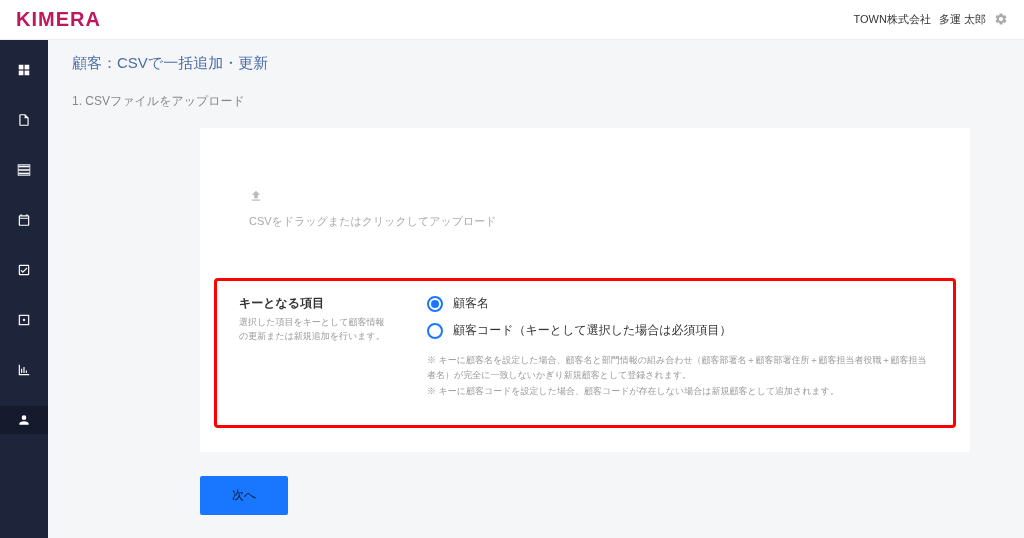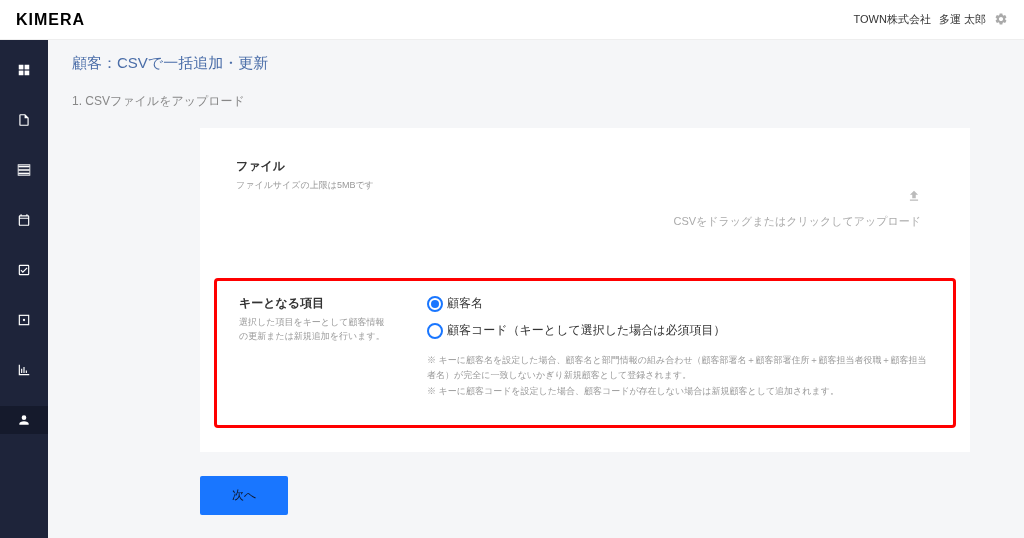--- a/index.html
+++ b/index.html
@@ -1,45 +1,45 @@
 <!DOCTYPE html>
 <html><head>
   <meta charset="utf-8">
   <style>
     * { margin: 0; padding: 0; box-sizing: border-box; }
     body { font-family: -apple-system, BlinkMacSystemFont, "Segoe UI", sans-serif; background: #f5f6f8; width: 1024px; height: 538px; overflow: hidden; }
     
     .topbar { background: #fff; height: 40px; display: flex; align-items: center; justify-content: space-between; padding: 0 16px; border-bottom: 1px solid #eee; }
-    .logo { font-weight: 800; font-size: 16px; letter-spacing: 1px; color: #000000; }
+    .logo { font-weight: 800; font-size: 20px; letter-spacing: 1px; color: #be185d; }
     .top-right { display: flex; align-items: center; gap: 8px; font-size: 11px; color: #333; }
     .gear-icon { color: #aaa; }
     
     .layout { display: flex; height: calc(538px - 40px); }
     .sidebar { width: 48px; background: #1e243a; display: flex; flex-direction: column; align-items: center; padding-top: 16px; gap: 22px; }
     .sidebar-item { width: 100%; height: 28px; display: flex; align-items: center; justify-content: center; color: #fff; font-size: 14px; cursor: pointer; }
     .sidebar-item.active { background: #151a2c; }
     
     .main { flex: 1; padding: 14px 0 0 24px; overflow-y: auto; }
     .page-title { color: #4a6da8; font-size: 15px; font-weight: 400; margin-bottom: 20px; }
     .page-subtitle { color: #888; font-size: 12px; margin-bottom: 18px; }
     
     .card { background: #fff; width: 770px; margin-left: 128px; padding: 30px 36px 24px 36px; position: relative; }
     .form-row { display: flex; gap: 36px; margin-bottom: 28px; }
     .form-label-col { width: 152px; }
     .form-label { font-size: 12px; font-weight: 600; color: #333; margin-bottom: 4px; }
     .form-help { font-size: 9px; color: #999; line-height: 1.5; }
     .form-control-col { flex: 1; }
     
-    .upload-box { border: 1px solid transparent; text-align: right; padding: 30px 12px 20px; color: #aaa; font-size: 11px; }
+    .upload-box { border: 1px solid transparent; text-align: left; padding: 30px 12px 20px; color: #aaa; font-size: 11px; }
     .upload-icon { display: block; margin: 0 auto 8px; font-size: 14px; color: #bbb; }
     
     .highlight { border: 3px solid #ff0000; border-radius: 4px; padding: 14px 22px; margin: 0 -22px 0 -22px; }
     
     .radio-group { display: flex; flex-direction: column; gap: 10px; margin-bottom: 14px; }
-    .radio-option { display: flex; align-items: center; gap: 4px; font-size: 12px; color: #333; cursor: pointer; }
+    .radio-option { display: flex; align-items: center; gap: 10px; font-size: 12px; color: #333; cursor: pointer; }
     .radio-circle { width: 16px; height: 16px; border: 2px solid #1976ff; border-radius: 50%; display: flex; align-items: center; justify-content: center; flex-shrink: 0; }
     .radio-circle.selected::after { content: ""; width: 8px; height: 8px; background: #1976ff; border-radius: 50%; }
     
     .note { font-size: 9px; color: #999; line-height: 1.7; }
     
     .btn-primary { background: #1976ff; color: #0f172a; border: none; padding: 11px 32px; font-size: 12px; cursor: pointer; margin: 24px 0 0 128px; border-radius: 2px; }
   </style>
 </head>
 <body>
 
@@ -104,24 +104,20 @@
         </svg>
       </div>
   </div>
 
   <div class="main">
     <div class="page-title">顧客：CSVで一括追加・更新</div>
     <div class="page-subtitle">1. CSVファイルをアップロード</div>
 
     <div class="card">
       <div class="form-row">
-        <div class="form-label-col">
-          <div class="form-label">ファイル</div>
-          <div class="form-help">ファイルサイズの上限は5MBです</div>
-        </div>
         <div class="form-control-col">
           <div class="upload-box">
             <span class="upload-icon">
               <svg width="14" height="14" viewBox="0 0 24 24" fill="currentColor">
                   <path d="M9,16V10H5L12,3L19,10H15V16H9M5,20V18H19V20H5Z"></path>
                 </svg>
             </span>
             <span>CSVをドラッグまたはクリックしてアップロード</span>
           </div>
         </div>

